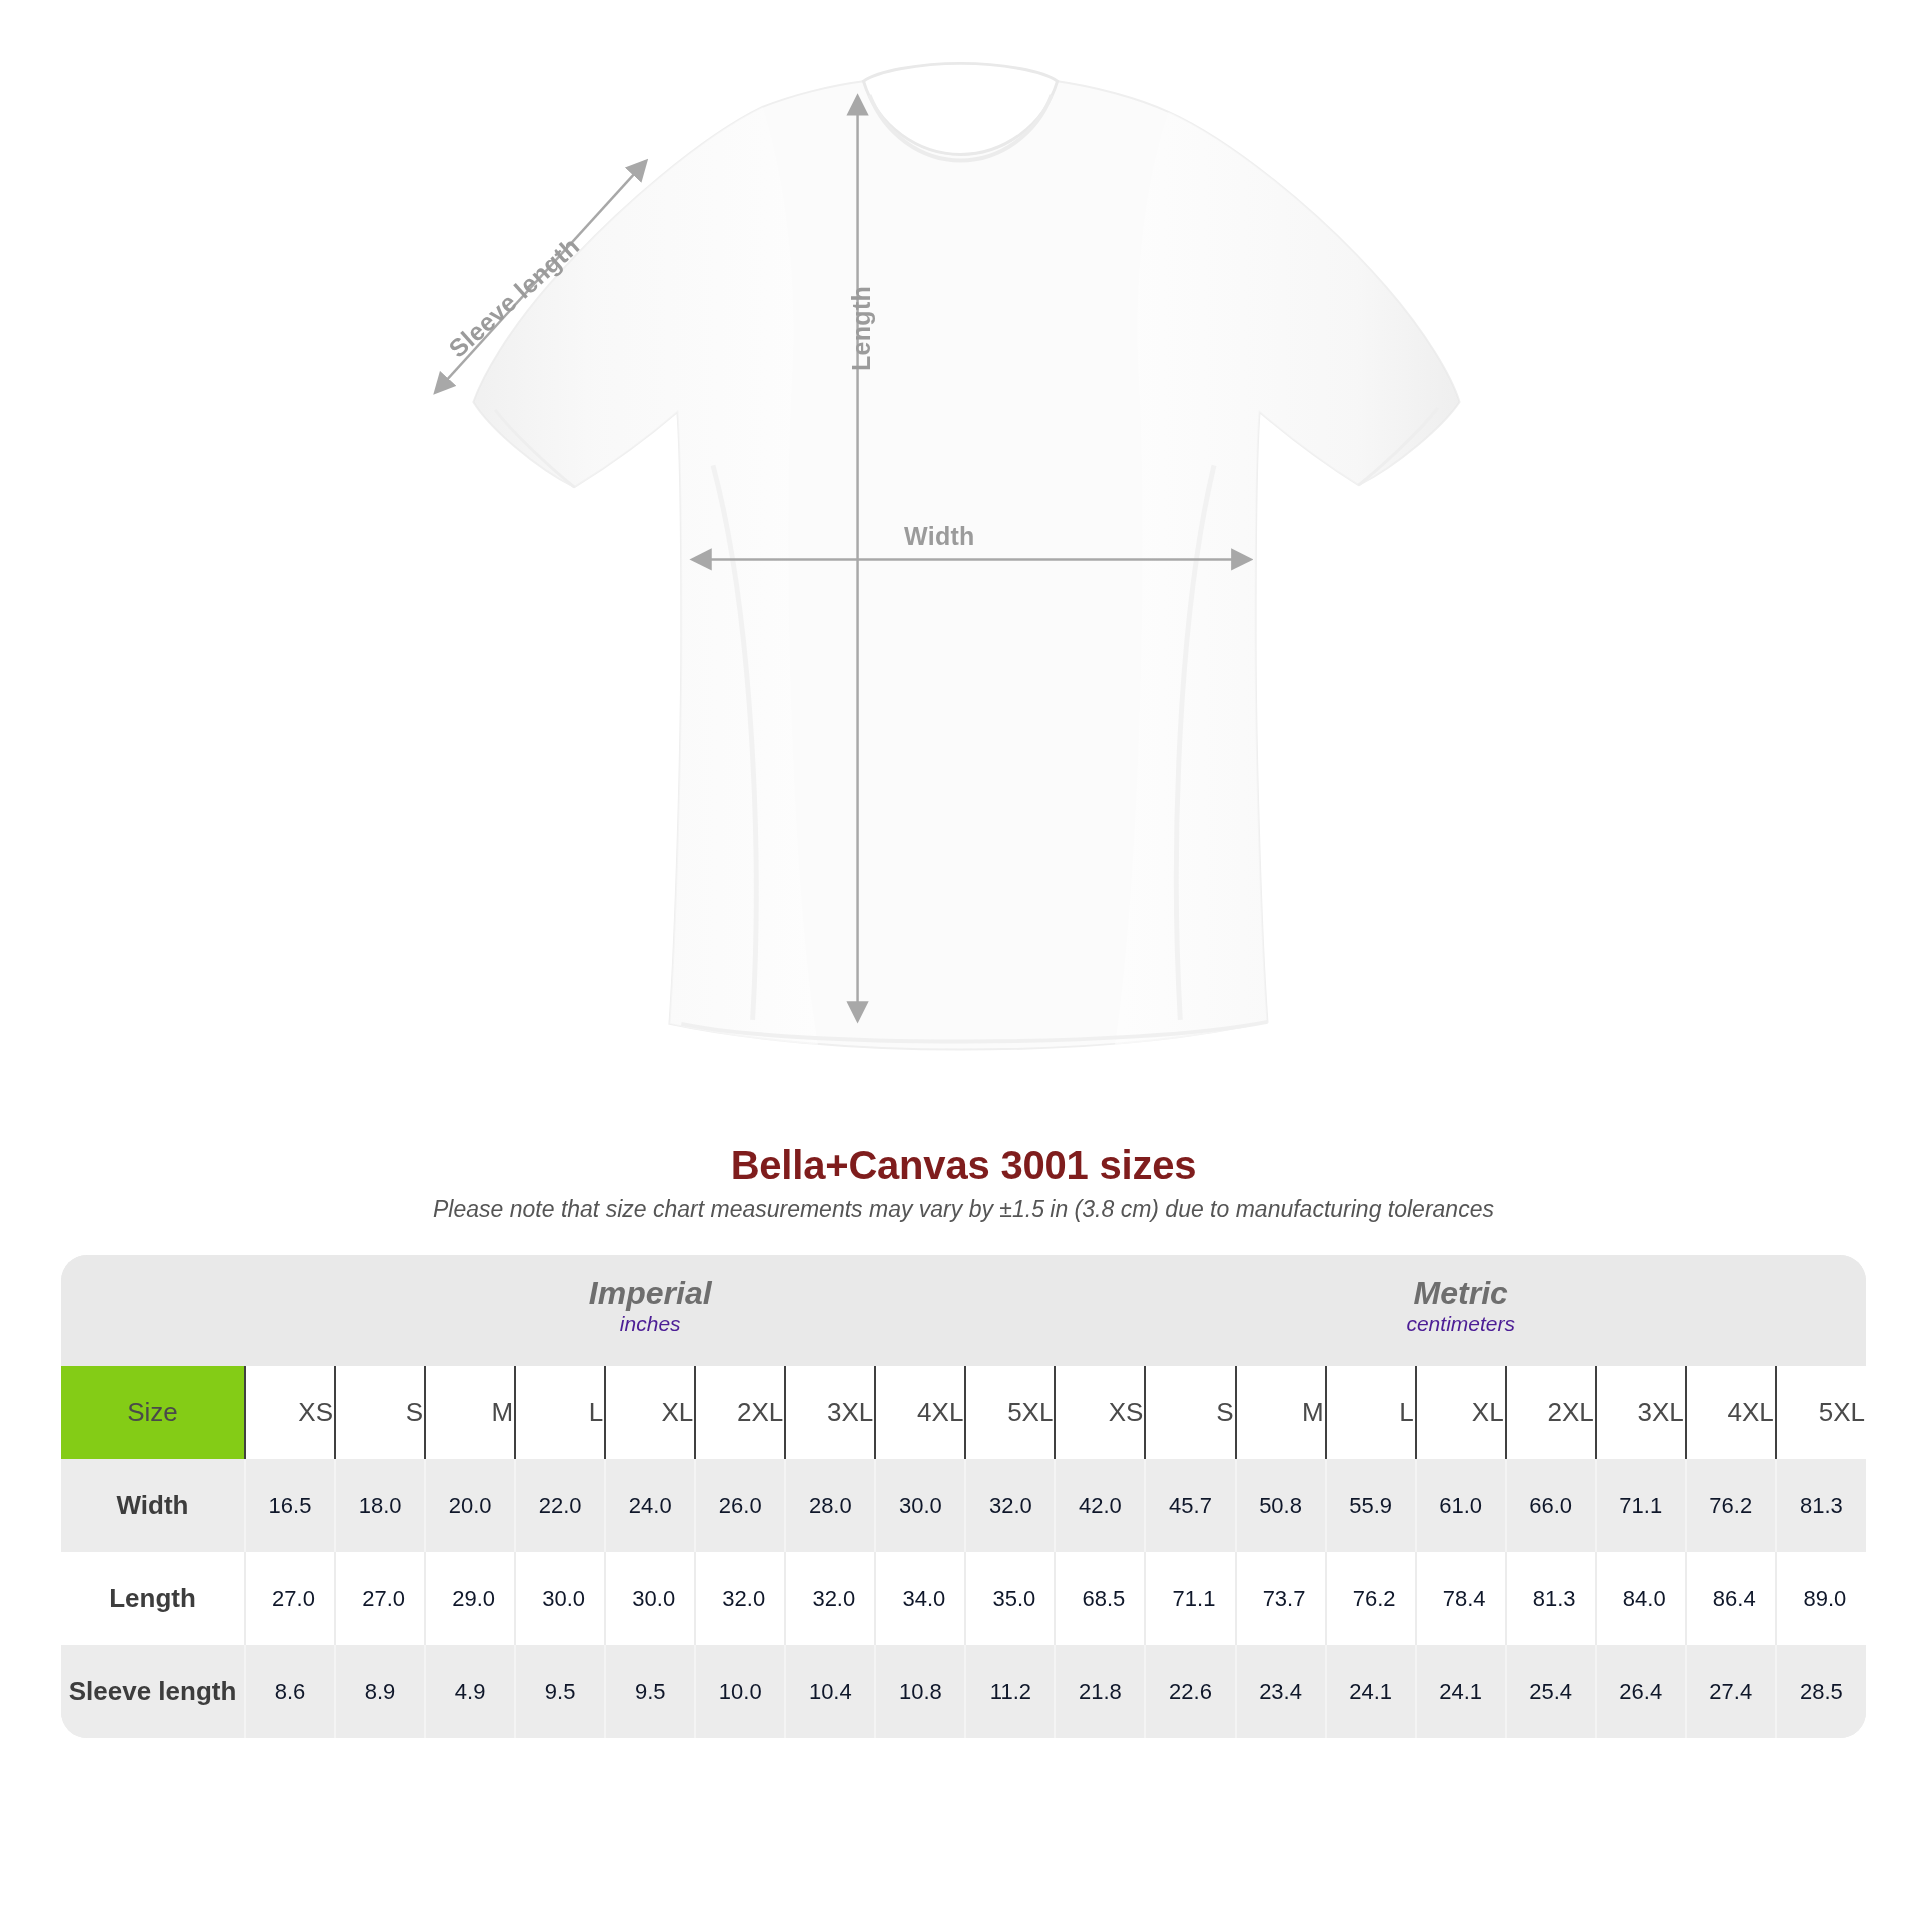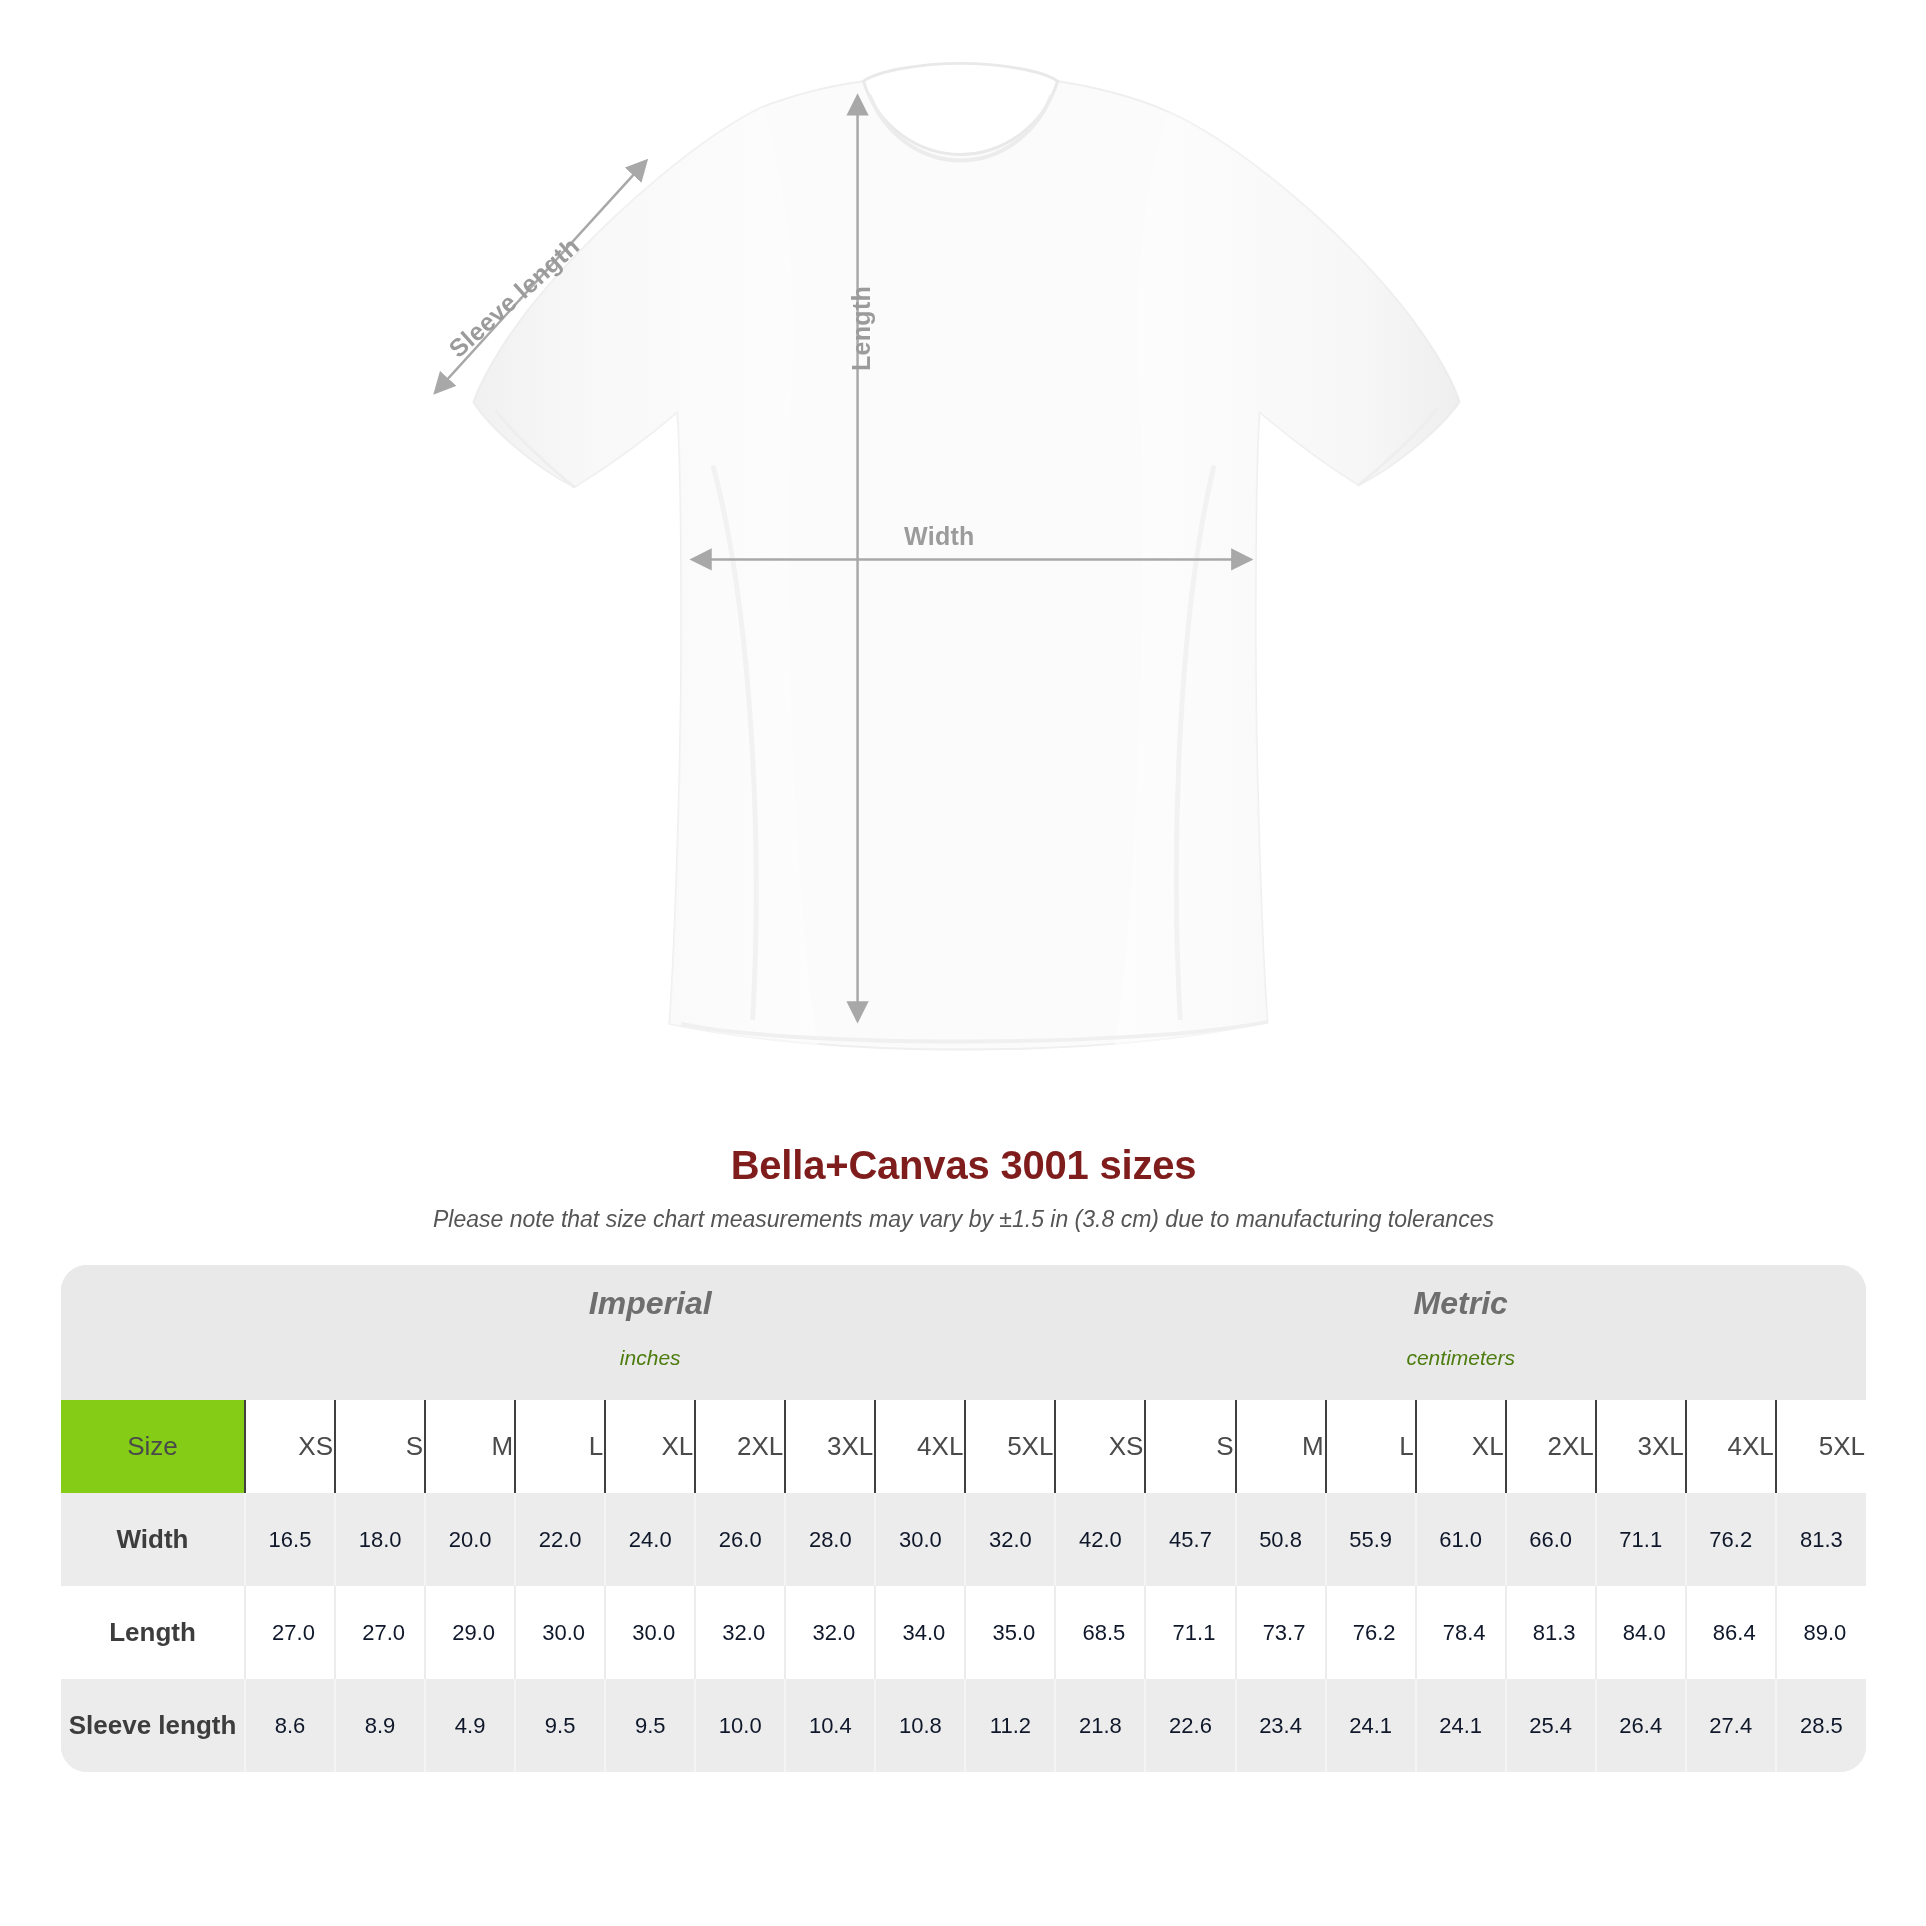--- a/index.html
+++ b/index.html
@@ -61,21 +61,21 @@
     text-align: center;
     margin-top: 34px;
   }
   .chart-title {
     font-size: 40px;
     font-weight: bold;
     color: #7f1d1d;
     letter-spacing: -0.2px;
   }
   .chart-note {
-    margin-top: 18px;
+    margin-top: 8px;
     font-size: 23px;
     font-style: italic;
     color: #555555;
   }
 
   
   .table-wrap {
     margin: 32px 61px 0 61px;
     border-radius: 26px;
     overflow: hidden;
@@ -98,22 +98,22 @@
   }
   .unit-name {
     font-size: 32px;
     font-style: italic;
     font-weight: bold;
     color: #6e6e6e;
   }
   .unit-sub {
     font-size: 21px;
     font-style: italic;
-    color: #4d7c0f;
-    margin-top: 24px;
+    color: #4c1d95;
+    margin-top: 0;
   }
   
   .hdr-row td {
     background: #ffffff;
     height: 91px;
     font-size: 26px;
     font-weight: bold;
     color: #4a4a4a;
   }
   .hdr-row td.rowlabel {

